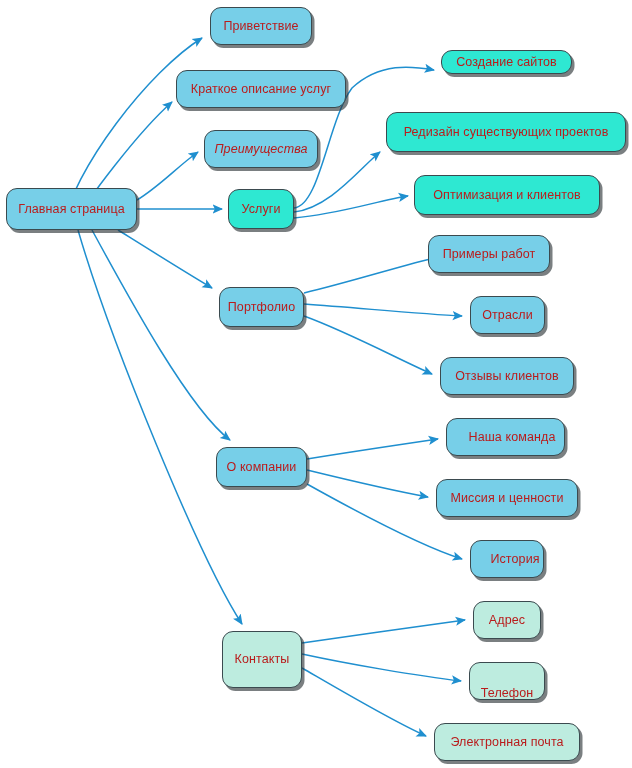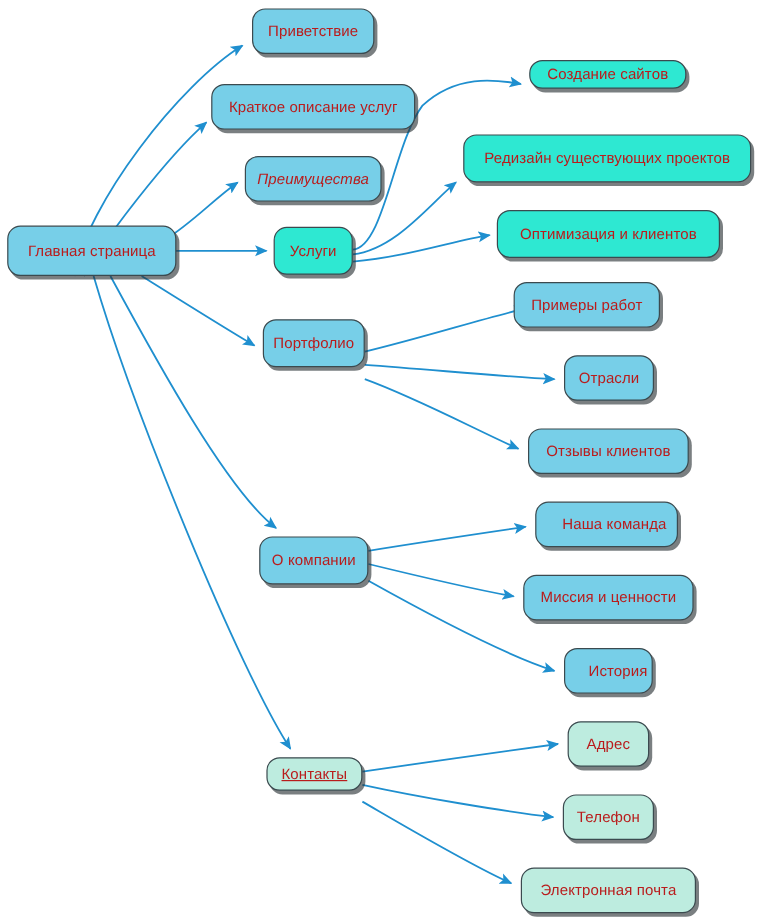--- a/index.html
+++ b/index.html
@@ -56,21 +56,21 @@
         <path d="M 307 459 C 350 452 404 444 438 439"></path>
         <path d="M 307 470 C 348 480 400 492 428 497"></path>
         <path d="M 307 484 C 350 508 420 546 462 559"></path>
         <path d="M 302 643 C 350 636 420 626 465 620"></path>
         <path d="M 302 654 C 348 664 418 676 461 681"></path>
         <path d="M 302 668 C 340 690 394 722 426 736"></path>
       </g>
   </svg>
 
   <div id="node-layer">
-      <div class="node fill-sky" style="left: 6px; top: 188px; width: 141px; height: 42px;">
+      <div class="node fill-sky" style="left: 6px; top: 188px; width: 131px; height: 42px;">
         <span>Главная страница</span>
       </div>
       <div class="node fill-sky" style="left: 210px; top: 7px; width: 102px; height: 38px;">
         <span>Приветствие</span>
       </div>
       <div class="node fill-sky" style="left: 176px; top: 70px; width: 170px; height: 38px; text-align: right;">
         <span>Краткое описание услуг</span>
       </div>
       <div class="node fill-sky" style="left: 204px; top: 130px; width: 114px; height: 38px; font-style: italic;">
         <span>Преимущества</span>
@@ -80,21 +80,21 @@
       </div>
       <div class="node fill-turq" style="left: 441px; top: 50px; width: 131px; height: 24px;">
         <span>Создание сайтов</span>
       </div>
       <div class="node fill-turq" style="left: 386px; top: 112px; width: 240px; height: 40px;">
         <span>Редизайн существующих проектов</span>
       </div>
       <div class="node fill-turq" style="left: 414px; top: 175px; width: 186px; height: 40px;">
         <span>Оптимизация и клиентов</span>
       </div>
-      <div class="node fill-sky" style="left: 219px; top: 266px; width: 85px; height: 40px;">
+      <div class="node fill-sky" style="left: 219px; top: 287px; width: 85px; height: 40px;">
         <span>Портфолио</span>
       </div>
       <div class="node fill-sky" style="left: 428px; top: 235px; width: 122px; height: 38px;">
         <span>Примеры работ</span>
       </div>
       <div class="node fill-sky" style="left: 470px; top: 296px; width: 75px; height: 38px;">
         <span>Отрасли</span>
       </div>
       <div class="node fill-sky" style="left: 440px; top: 357px; width: 134px; height: 38px;">
         <span>Отзывы клиентов</span>
@@ -104,27 +104,27 @@
       </div>
       <div class="node fill-sky" style="left: 446px; top: 418px; width: 119px; height: 38px; padding-left: 13px;">
         <span>Наша команда</span>
       </div>
       <div class="node fill-sky" style="left: 436px; top: 479px; width: 142px; height: 38px;">
         <span>Миссия и ценности</span>
       </div>
       <div class="node fill-sky" style="left: 470px; top: 540px; width: 74px; height: 38px; padding-left: 16px;">
         <span>История</span>
       </div>
-      <div class="node fill-mint" style="left: 222px; top: 631px; width: 80px; height: 28px; text-decoration: underline;">
+      <div class="node fill-mint" style="left: 222px; top: 631px; width: 80px; height: 57px;">
         <span>Контакты</span>
       </div>
       <div class="node fill-mint" style="left: 473px; top: 601px; width: 68px; height: 38px;">
         <span>Адрес</span>
       </div>
-      <div class="node fill-mint" style="left: 469px; top: 662px; width: 76px; height: 38px;">
+      <div class="node fill-mint" style="left: 469px; top: 662px; width: 76px; height: 38px; align-items: flex-end;">
         <span>Телефон</span>
       </div>
       <div class="node fill-mint" style="left: 434px; top: 723px; width: 146px; height: 38px;">
         <span>Электронная почта</span>
       </div>
     </div>
 
 </div>
 
 </body></html>

